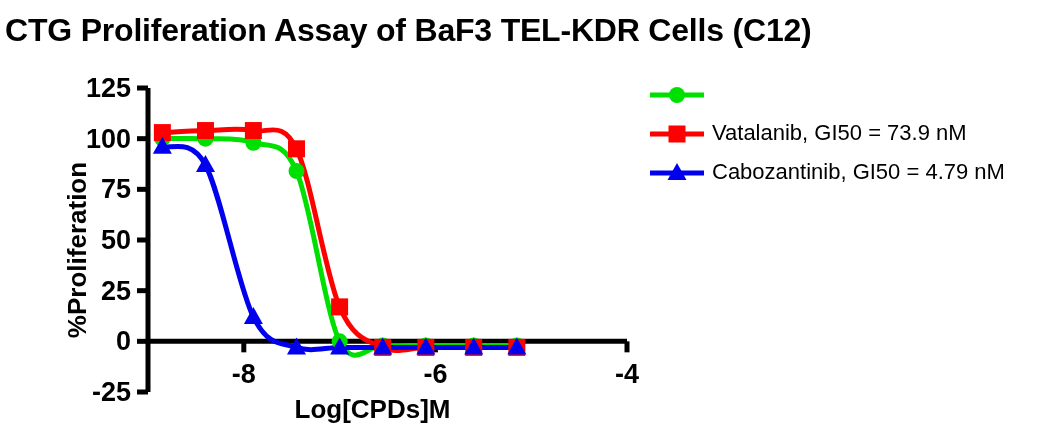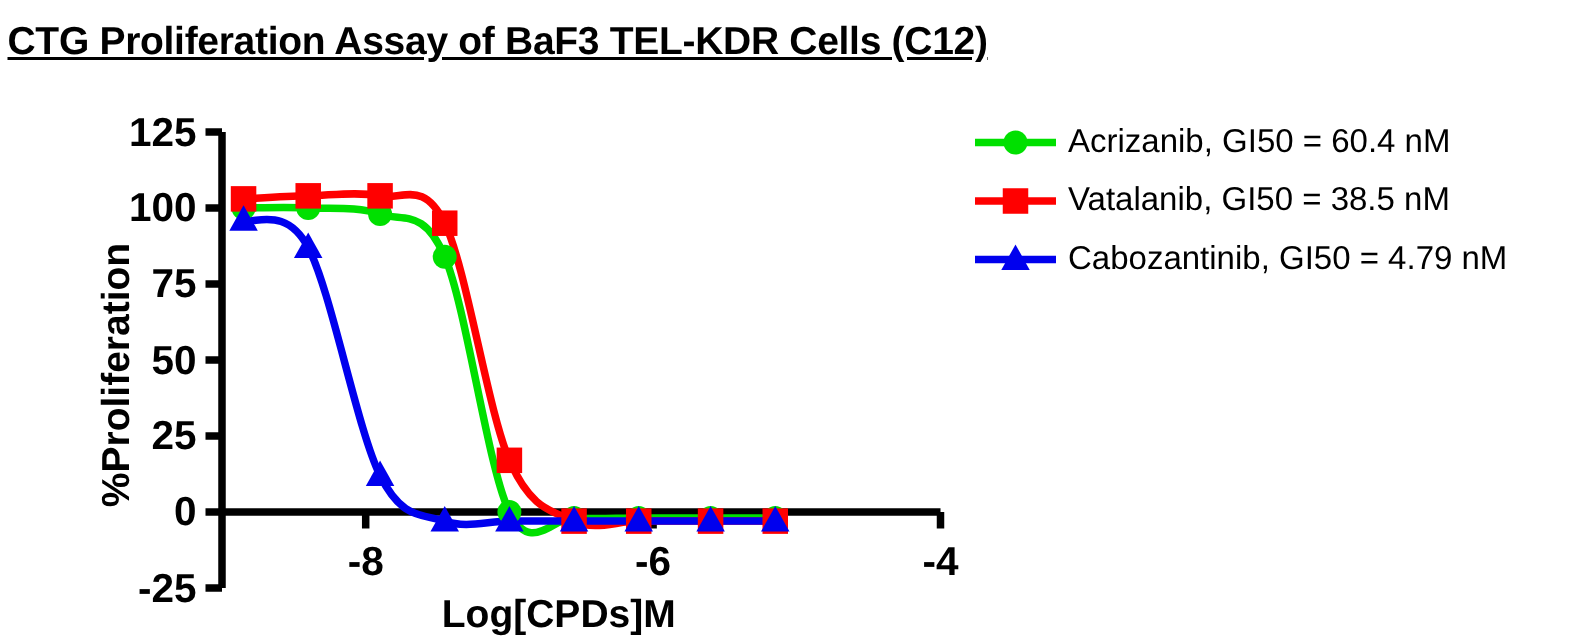--- a/index.html
+++ b/index.html
@@ -2,23 +2,22 @@
 <html><head>
 <meta charset="utf-8">
 <style>
   html,body{margin:0;padding:0;background:#ffffff;}
   body{width:1061px;height:428px;overflow:hidden;
        font-family:"Liberation Sans", sans-serif;color:#000;}
   #root{position:relative;width:1061px;height:428px;}
 
   #chart-title{
     position:absolute;left:5px;top:12px;
-    font-size:26px;font-weight:bold;letter-spacing:-0.2px;
+    font-size:32px;font-weight:bold;letter-spacing:-0.2px;
     white-space:nowrap;
-    text-decoration:underline;
   }
 
   #plot-svg{position:absolute;left:0;top:0;}
 
   #legend{
     position:absolute;left:648px;top:80px;
     display:flex;flex-direction:column;gap:11px;
   }
   .legend-row{display:flex;align-items:center;height:28px;}
   .legend-key{width:58px;height:22px;position:relative;flex:none;}
@@ -150,30 +149,29 @@
   </svg>
 
   <div id="legend">
       <div class="legend-row">
         <div class="legend-key">
           <svg width="58" height="24">
             <line x1="2" y1="12" x2="56" y2="12" stroke="#00e000" stroke-width="5"></line>
             <circle cx="29" cy="12" r="8" fill="#00e000"></circle>
           </svg>
         </div>
-        <div class="legend-label">Acrizanib, GI50 = 60.4 nM</div>
       </div>
       <div class="legend-row">
         <div class="legend-key">
           <svg width="58" height="24">
             <line x1="2" y1="12" x2="56" y2="12" stroke="#ff0000" stroke-width="5"></line>
             <rect x="20.5" y="3.5" width="17" height="17" fill="#ff0000"></rect>
           </svg>
         </div>
-        <div class="legend-label">Vatalanib, GI50 = 38.5 nM</div>
+        <div class="legend-label">Vatalanib, GI50 = 73.9 nM</div>
       </div>
       <div class="legend-row">
         <div class="legend-key">
           <svg width="58" height="24">
             <line x1="2" y1="12" x2="56" y2="12" stroke="#0000ee" stroke-width="5"></line>
             <polygon points="29,2 19.5,19 38.5,19" fill="#0000ee"></polygon>
           </svg>
         </div>
         <div class="legend-label">Cabozantinib, GI50 = 4.79 nM</div>
       </div>

